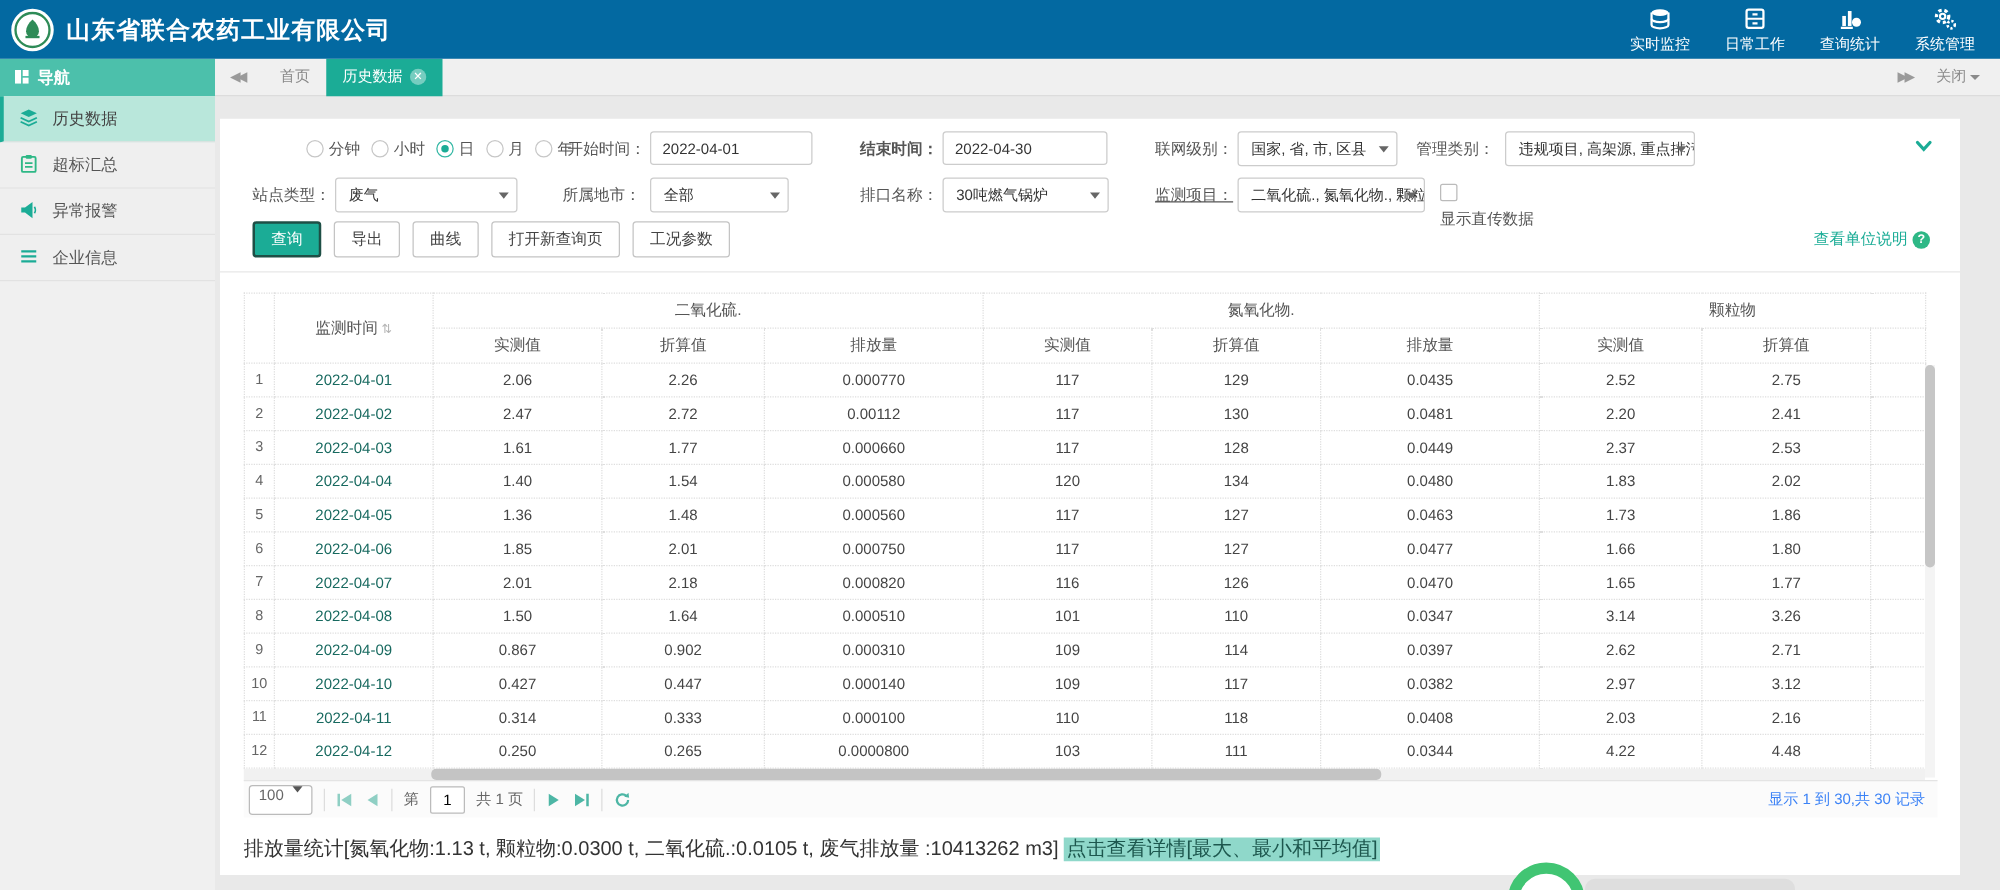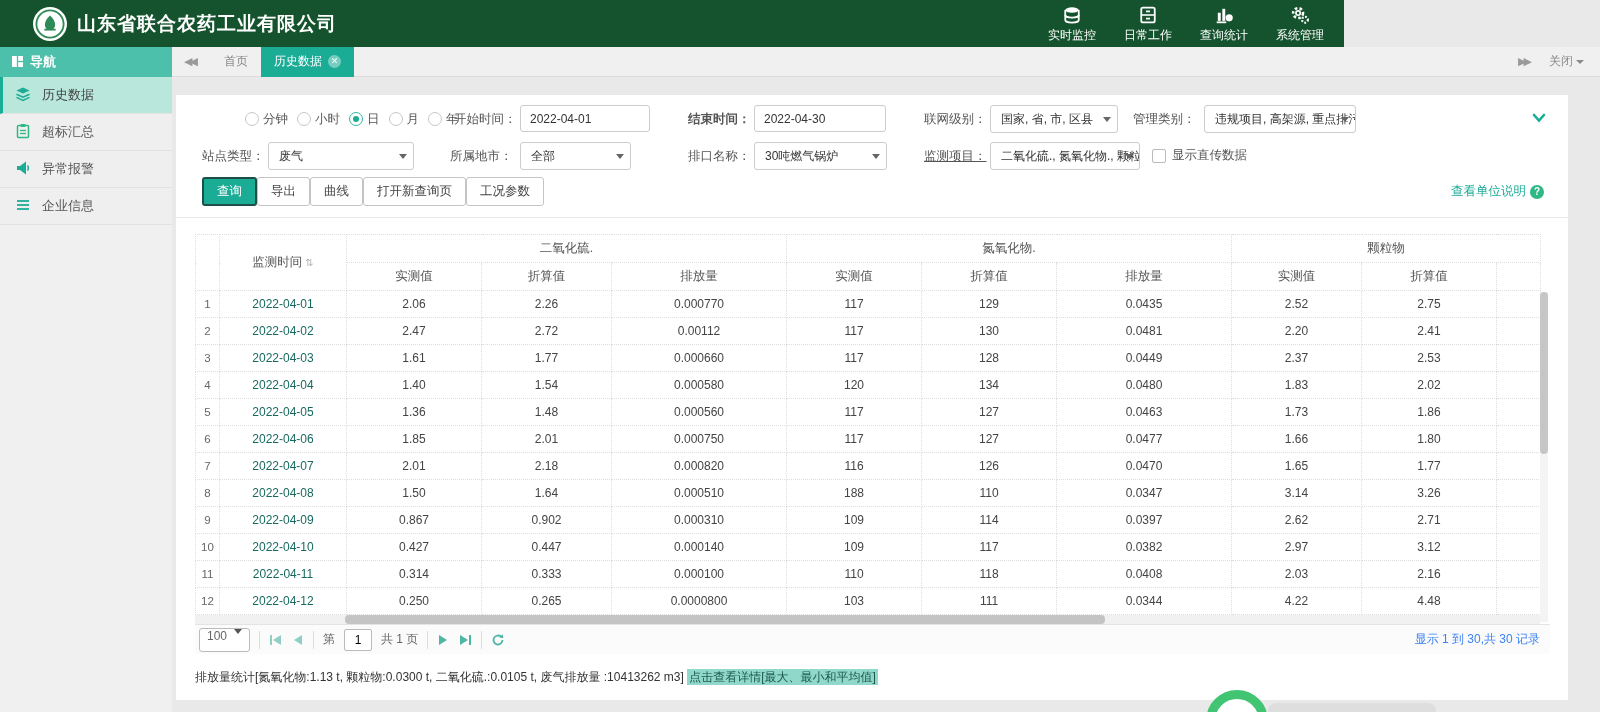--- a/index.html
+++ b/index.html
@@ -1,21 +1,21 @@
 <!DOCTYPE html>
 <html><head>
 <meta charset="utf-8">
 <style>
   * { box-sizing: border-box; margin: 0; padding: 0; }
   html,body { width:1600px; height:712px; overflow:hidden; background:#e9e9e9;
     font-family:"Liberation Sans","DejaVu Sans",sans-serif; }
 
   
-  .topbar { position:absolute; top:0; left:0; width:1344px; height:47px; background:#14532d;
-    display:flex; align-items:center; z-index:5;padding-left:24px; }
+  .topbar { position:absolute; top:0; left:0; width:1600px; height:47px; background:#0369a1;
+    display:flex; align-items:center; z-index:5; }
   .logo { width:34px; height:34px; border-radius:50%; background:#fff; margin:0 10px 0 9px;
     display:flex; align-items:center; justify-content:center; flex:0 0 auto; }
   .company { color:#fff; font-size:19px; font-weight:bold; letter-spacing:1px; }
   .topnav { margin-left:auto; display:flex; gap:28px; margin-right:20px; }
   .topnav-item { color:#fff; font-size:12px; display:flex; flex-direction:column; align-items:center;
     gap:3px; cursor:pointer; line-height:1; }
 
   
   .sidebar { position:absolute; top:47px; left:0; width:172px; bottom:0; background:#f0f0f0; z-index:4; }
   .side-head { height:30px; background:#4cc0ab; color:#fff; font-size:13px; font-weight:bold;
@@ -51,26 +51,26 @@
     white-space:nowrap; overflow:hidden; }
   .caret { position:absolute; right:6px; top:11px; width:0; height:0; border-left:4px solid transparent;
     border-right:4px solid transparent; border-top:5px solid #666; }
   .radio-group { position:absolute; left:69px; top:10px; display:flex; align-items:center; height:28px; }
   .radio-opt { display:flex; align-items:center; gap:4px; margin-right:9px; cursor:pointer; }
   .radio { width:14px; height:14px; border-radius:50%; border:1px solid #c7c7c7; background:#fff; position:relative; }
   .radio.sel { border-color:#35b8a5; }
   .radio.sel::after { content:""; position:absolute; left:3px; top:3px; width:6px; height:6px;
     border-radius:50%; background:#1bac96; }
   .radio-label { font-size:12.5px; color:#555; }
-  .chk { position:absolute; left:976px; top:52px; display:flex; align-items:center; gap:6px; cursor:pointer; }
+  .chk { position:absolute; left:976px; top:52px; display:flex; gap:6px; cursor:pointer;flex-direction:column; }
   .chk-box { width:14px; height:14px; border:1px solid #bbb; background:#fff; border-radius:2px; }
   .chk-label { font-size:12.5px; color:#555; }
   .filter-chevron { position:absolute; right:22px; top:14px; cursor:pointer; }
 
-  .btn-row { position:absolute; left:26px; top:82px; display:flex; }
+  .btn-row { position:absolute; left:26px; top:82px; display:flex; gap:10px; }
   .btn { height:29px; padding:0 13px; background:#fff; border:1px solid #c4c4c4; border-radius:3px;
     font-size:12.5px; color:#444; cursor:pointer; font-family:inherit; }
   .btn.primary { background:#1bac96; color:#fff; border:2px solid #1e4f46; }
   .unit-link { position:absolute; right:24px; top:88px; color:#1bac96; font-size:12.5px;
     display:flex; gap:4px; align-items:center; cursor:pointer; }
   .q-icon { width:14px; height:14px; border-radius:50%; background:#2eb886; color:#fff; font-size:10px;
     font-weight:bold; text-align:center; line-height:14px; }
   .divider { height:1px; background:#e8e8e8; }
 
   
@@ -94,21 +94,21 @@
     align-items:flex-start; gap:7px; background:#fff; cursor:pointer; }
   .pg-select .pg-caret { width:0; height:0; border-left:4px solid transparent; border-right:4px solid transparent;
     border-top:5px solid #555; }
   .pg-sep { width:1px; height:18px; background:#ddd; }
   .pg-btn { display:flex; align-items:center; cursor:pointer; }
   .pg-input { width:28px; height:22px; border:1px solid #bbb; text-align:center; font-size:12px;
     font-family:inherit; border-radius:2px; }
   .pg-summary { position:absolute; right:10px; color:#3b82f6; }
 
   
-  .stats { margin:15px 0 0 19px; font-size:12px; color:#333; }
+  .stats { margin:15px 0 0 19px; font-size:16px; color:#333; }
   .stats .hl { background:#8fd8ca; color:#1d574e; padding:1px 2px; cursor:pointer; }
 
   
   .float-pill { position:absolute; left:1268px; top:703px; width:168px; height:14px;
     background:#dedede; border-radius:8px 8px 0 0; z-index:6; }
   .float-circle { position:absolute; left:1206px; top:690px; width:62px; height:62px; border-radius:50%;
     border:9px solid #41c573; background:#fff; z-index:7; cursor:pointer; }
 </style>
 </head>
 <body>
@@ -446,21 +446,21 @@
             <td>1.65</td>
             <td>1.77</td>
             <td></td>
           </tr>
           <tr>
             <td class="idx">8</td>
             <td class="date">2022-04-08</td>
             <td>1.50</td>
             <td>1.64</td>
             <td>0.000510</td>
-            <td>188</td>
+            <td>101</td>
             <td>110</td>
             <td>0.0347</td>
             <td>3.14</td>
             <td>3.26</td>
             <td></td>
           </tr>
           <tr>
             <td class="idx">9</td>
             <td class="date">2022-04-09</td>
             <td>0.867</td>

